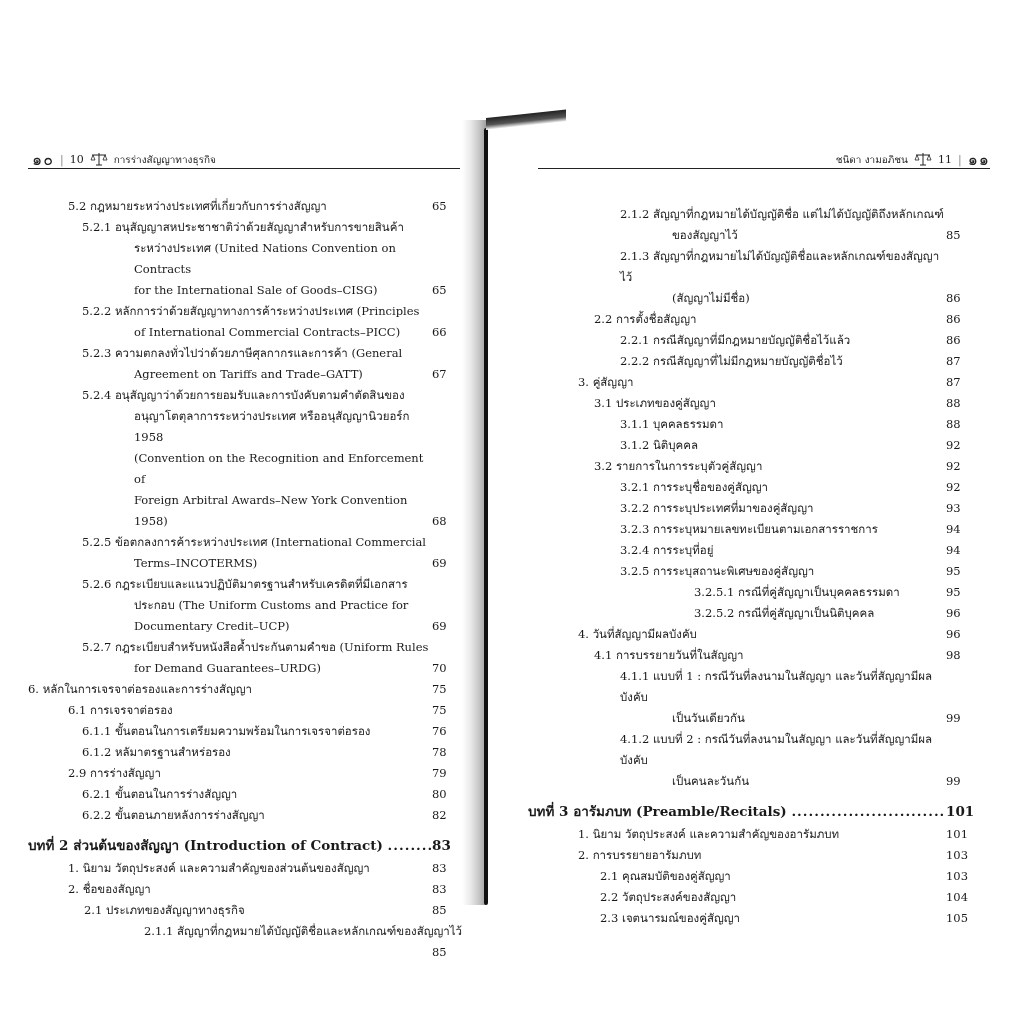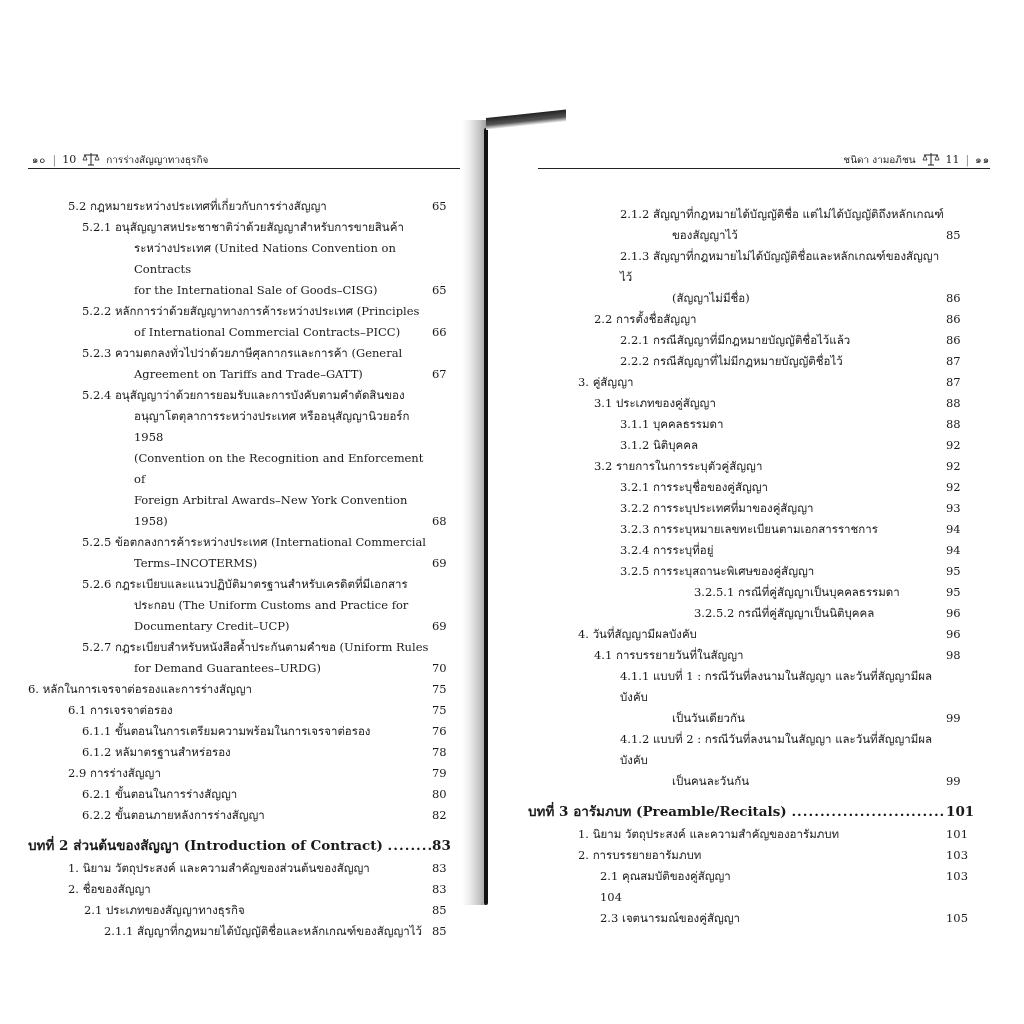--- a/index.html
+++ b/index.html
@@ -26,36 +26,36 @@
     transform:skewY(-6deg); transform-origin:left top;
   }
 
   .running-header { position:absolute; top:150px; height:18px; font-size:11px; display:flex; align-items:center; gap:6px; color:#222; }
   .rh-left { left:32px; width:426px; }
   .rh-right { right:34px; justify-content:flex-start; }
   .header-rule { position:absolute; top:168px; height:1px; background:#222; }
   .rule-left { left:28px; width:432px; }
   .rule-right { left:538px; width:452px; }
   .scale-icon { display:inline-block; width:18px; height:14px; }
-  .pg-thai { font-size:10px; letter-spacing:1px; }
+  .pg-thai { font-size:16px; letter-spacing:1px; }
   .pg-sep { color:#888; }
 
   .toc { position:absolute; margin:0; padding:0; list-style:none; font-size:11.5px; }
   .toc-left { left:28px; top:196px; width:434px; }
   .toc-right { left:528px; top:204px; width:448px; }
   .row { position:relative; display:flex; align-items:flex-end; line-height:21px; }
   .row .txt { flex:1; }
   .row .num { width:30px; text-align:left; font-size:11.5px; }
   .row .line { display:block; }
   .chapter { font-weight:bold; font-size:13.5px; line-height:26px; }
   .chapter .num { font-size:13.5px; }
   .dots { letter-spacing:1px; }
   .lv1 { padding-left:40px;gap:40px; }
   .lv2 { padding-left:54px; }
-  .lv3 { padding-left:76px; }
+  .lv3 { padding-left:76px;flex-direction:column; }
   .lvc1 { padding-left:56px;gap:42px; }
   .r-lv0 { padding-left:50px; }
   .r-lv1 { padding-left:66px; }
   .r-lv2 { padding-left:92px; }
   .r-lv4 { padding-left:166px; }
   .r-ch-1 { padding-left:50px; }
   .r-ch-2 { padding-left:72px; }
 </style>
 </head>
 <body>
@@ -376,20 +376,23 @@
         </div>
         <span class="num">103</span>
       </li>
       <li class="row r-ch-2">
         <div class="txt">
           <span class="line">2.1  คุณสมบัติของคู่สัญญา</span>
         </div>
         <span class="num">103</span>
       </li>
       <li class="row r-ch-2">
+        <div class="txt">
+          <span class="line">2.2  วัตถุประสงค์ของสัญญา</span>
+        </div>
         <span class="num">104</span>
       </li>
       <li class="row r-ch-2">
         <div class="txt">
           <span class="line">2.3  เจตนารมณ์ของคู่สัญญา</span>
         </div>
         <span class="num">105</span>
       </li>
     </ul>
 </div>

